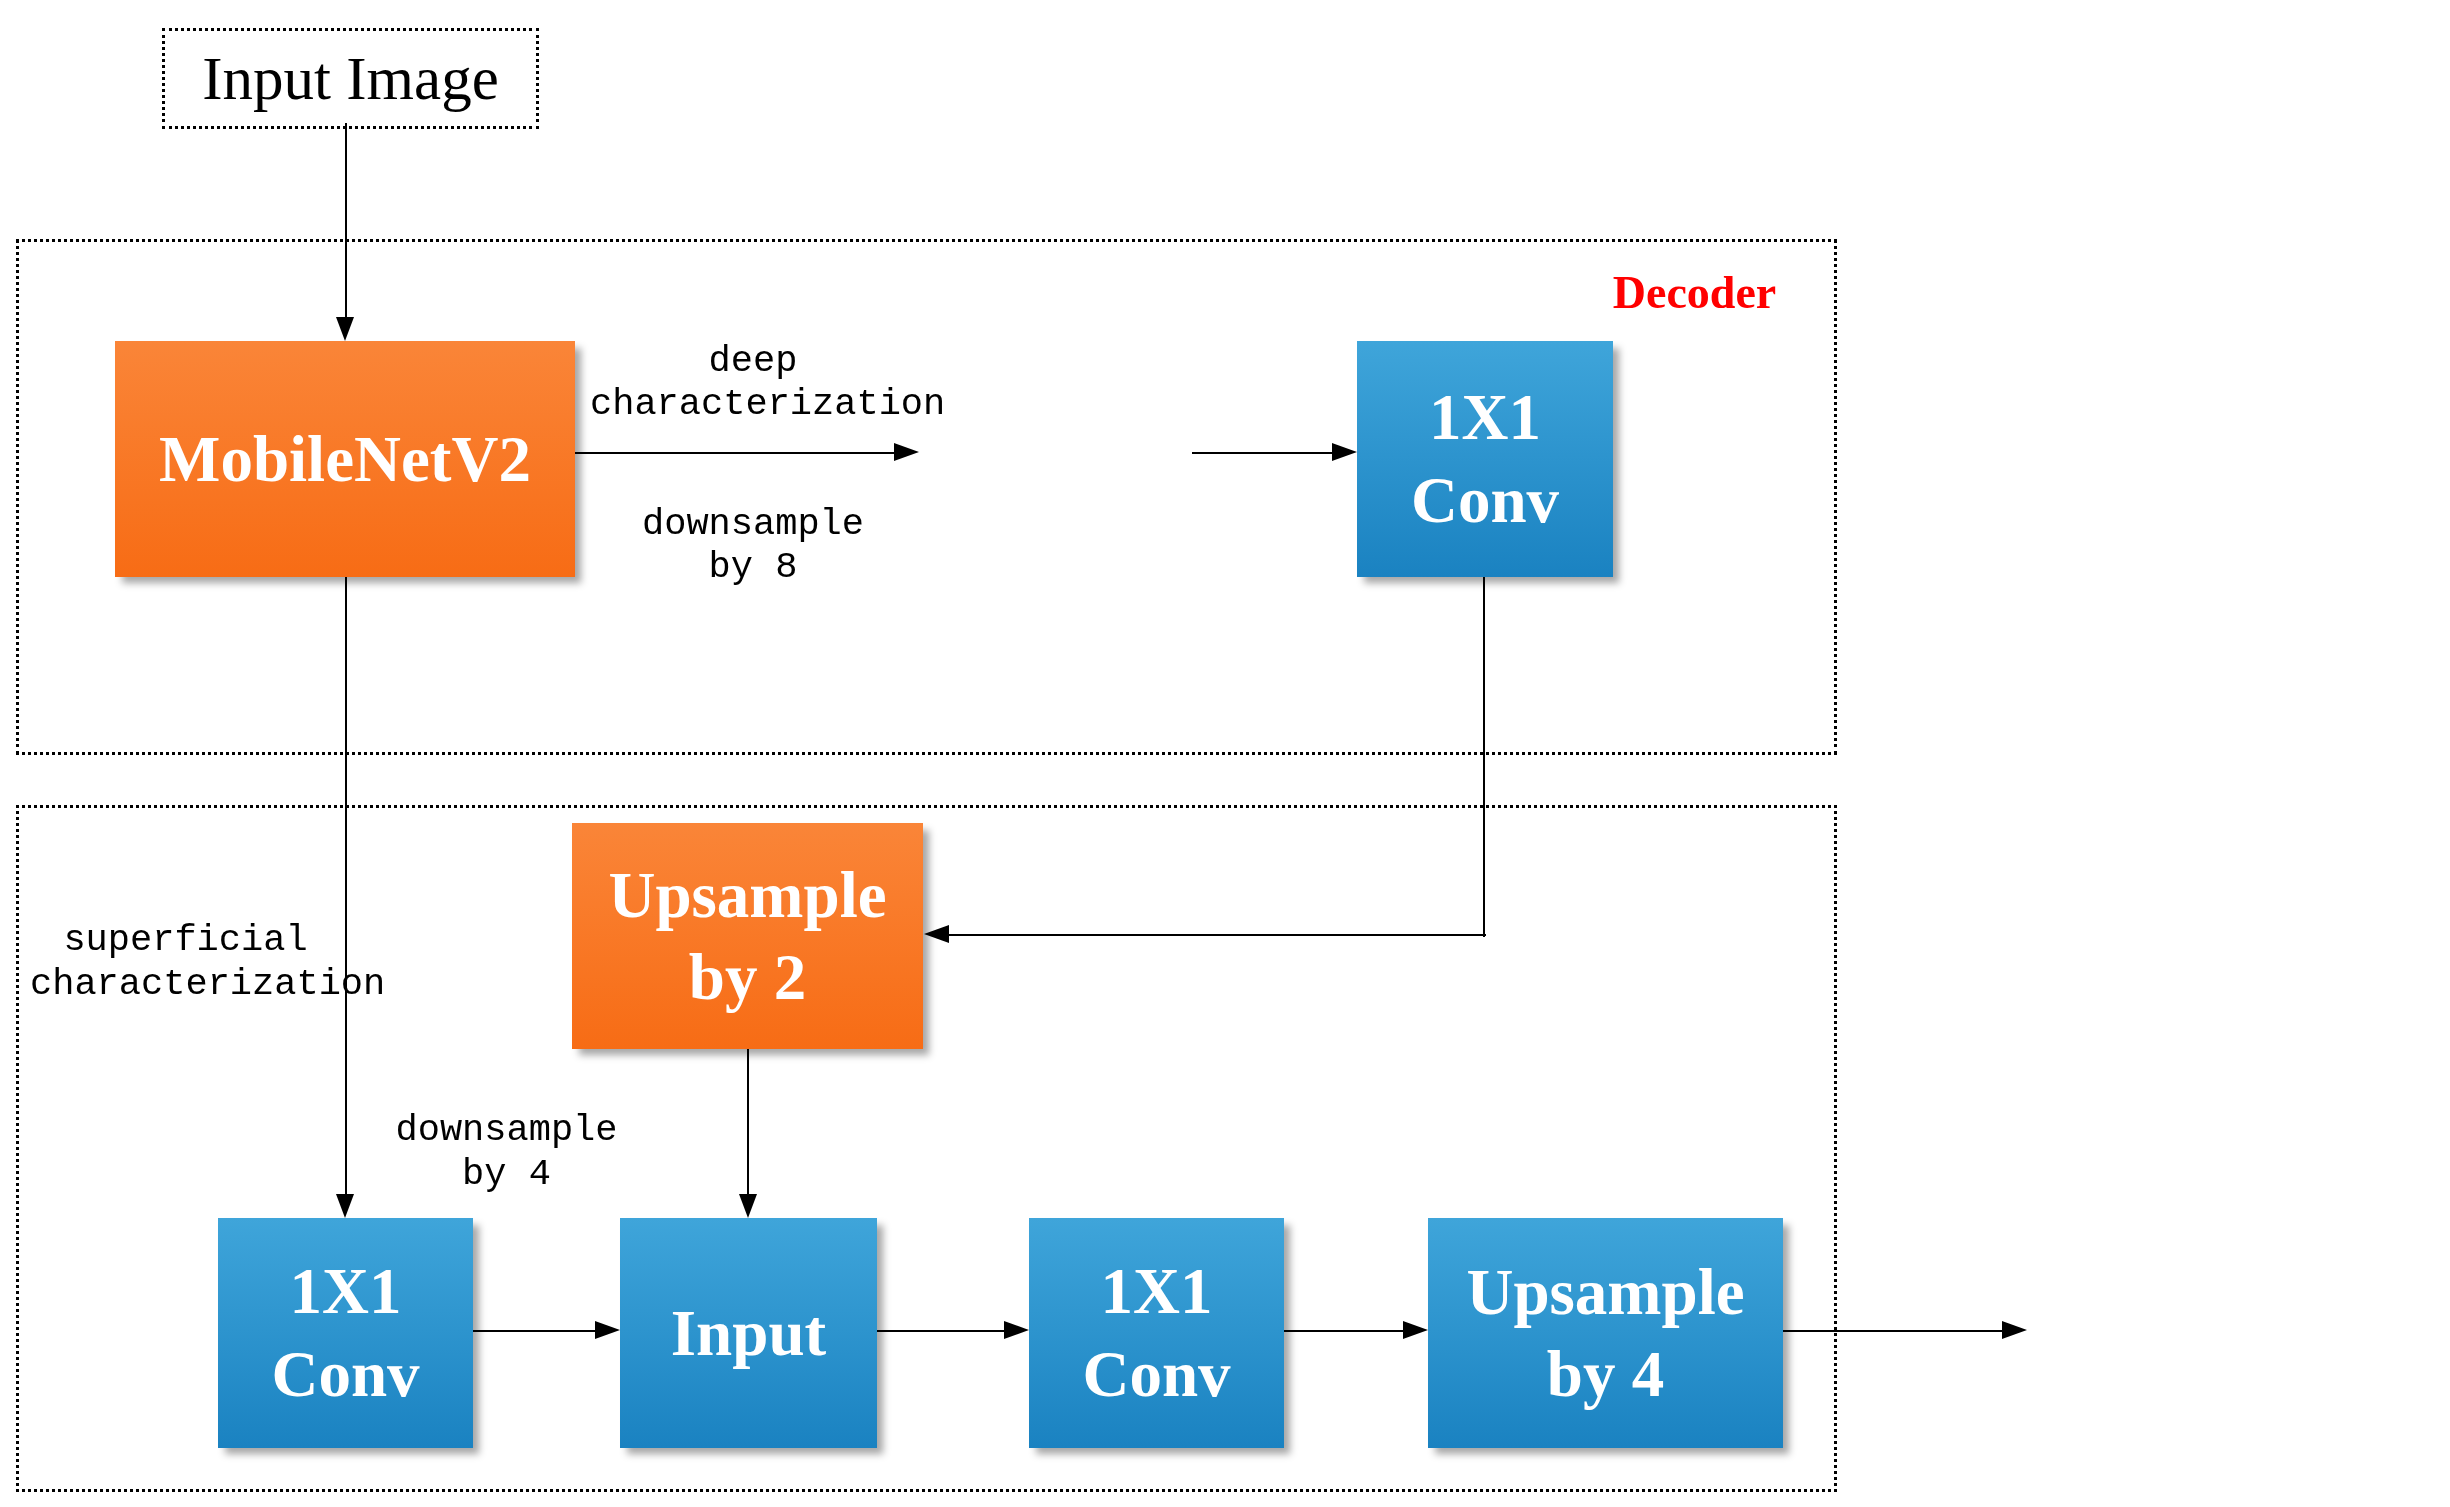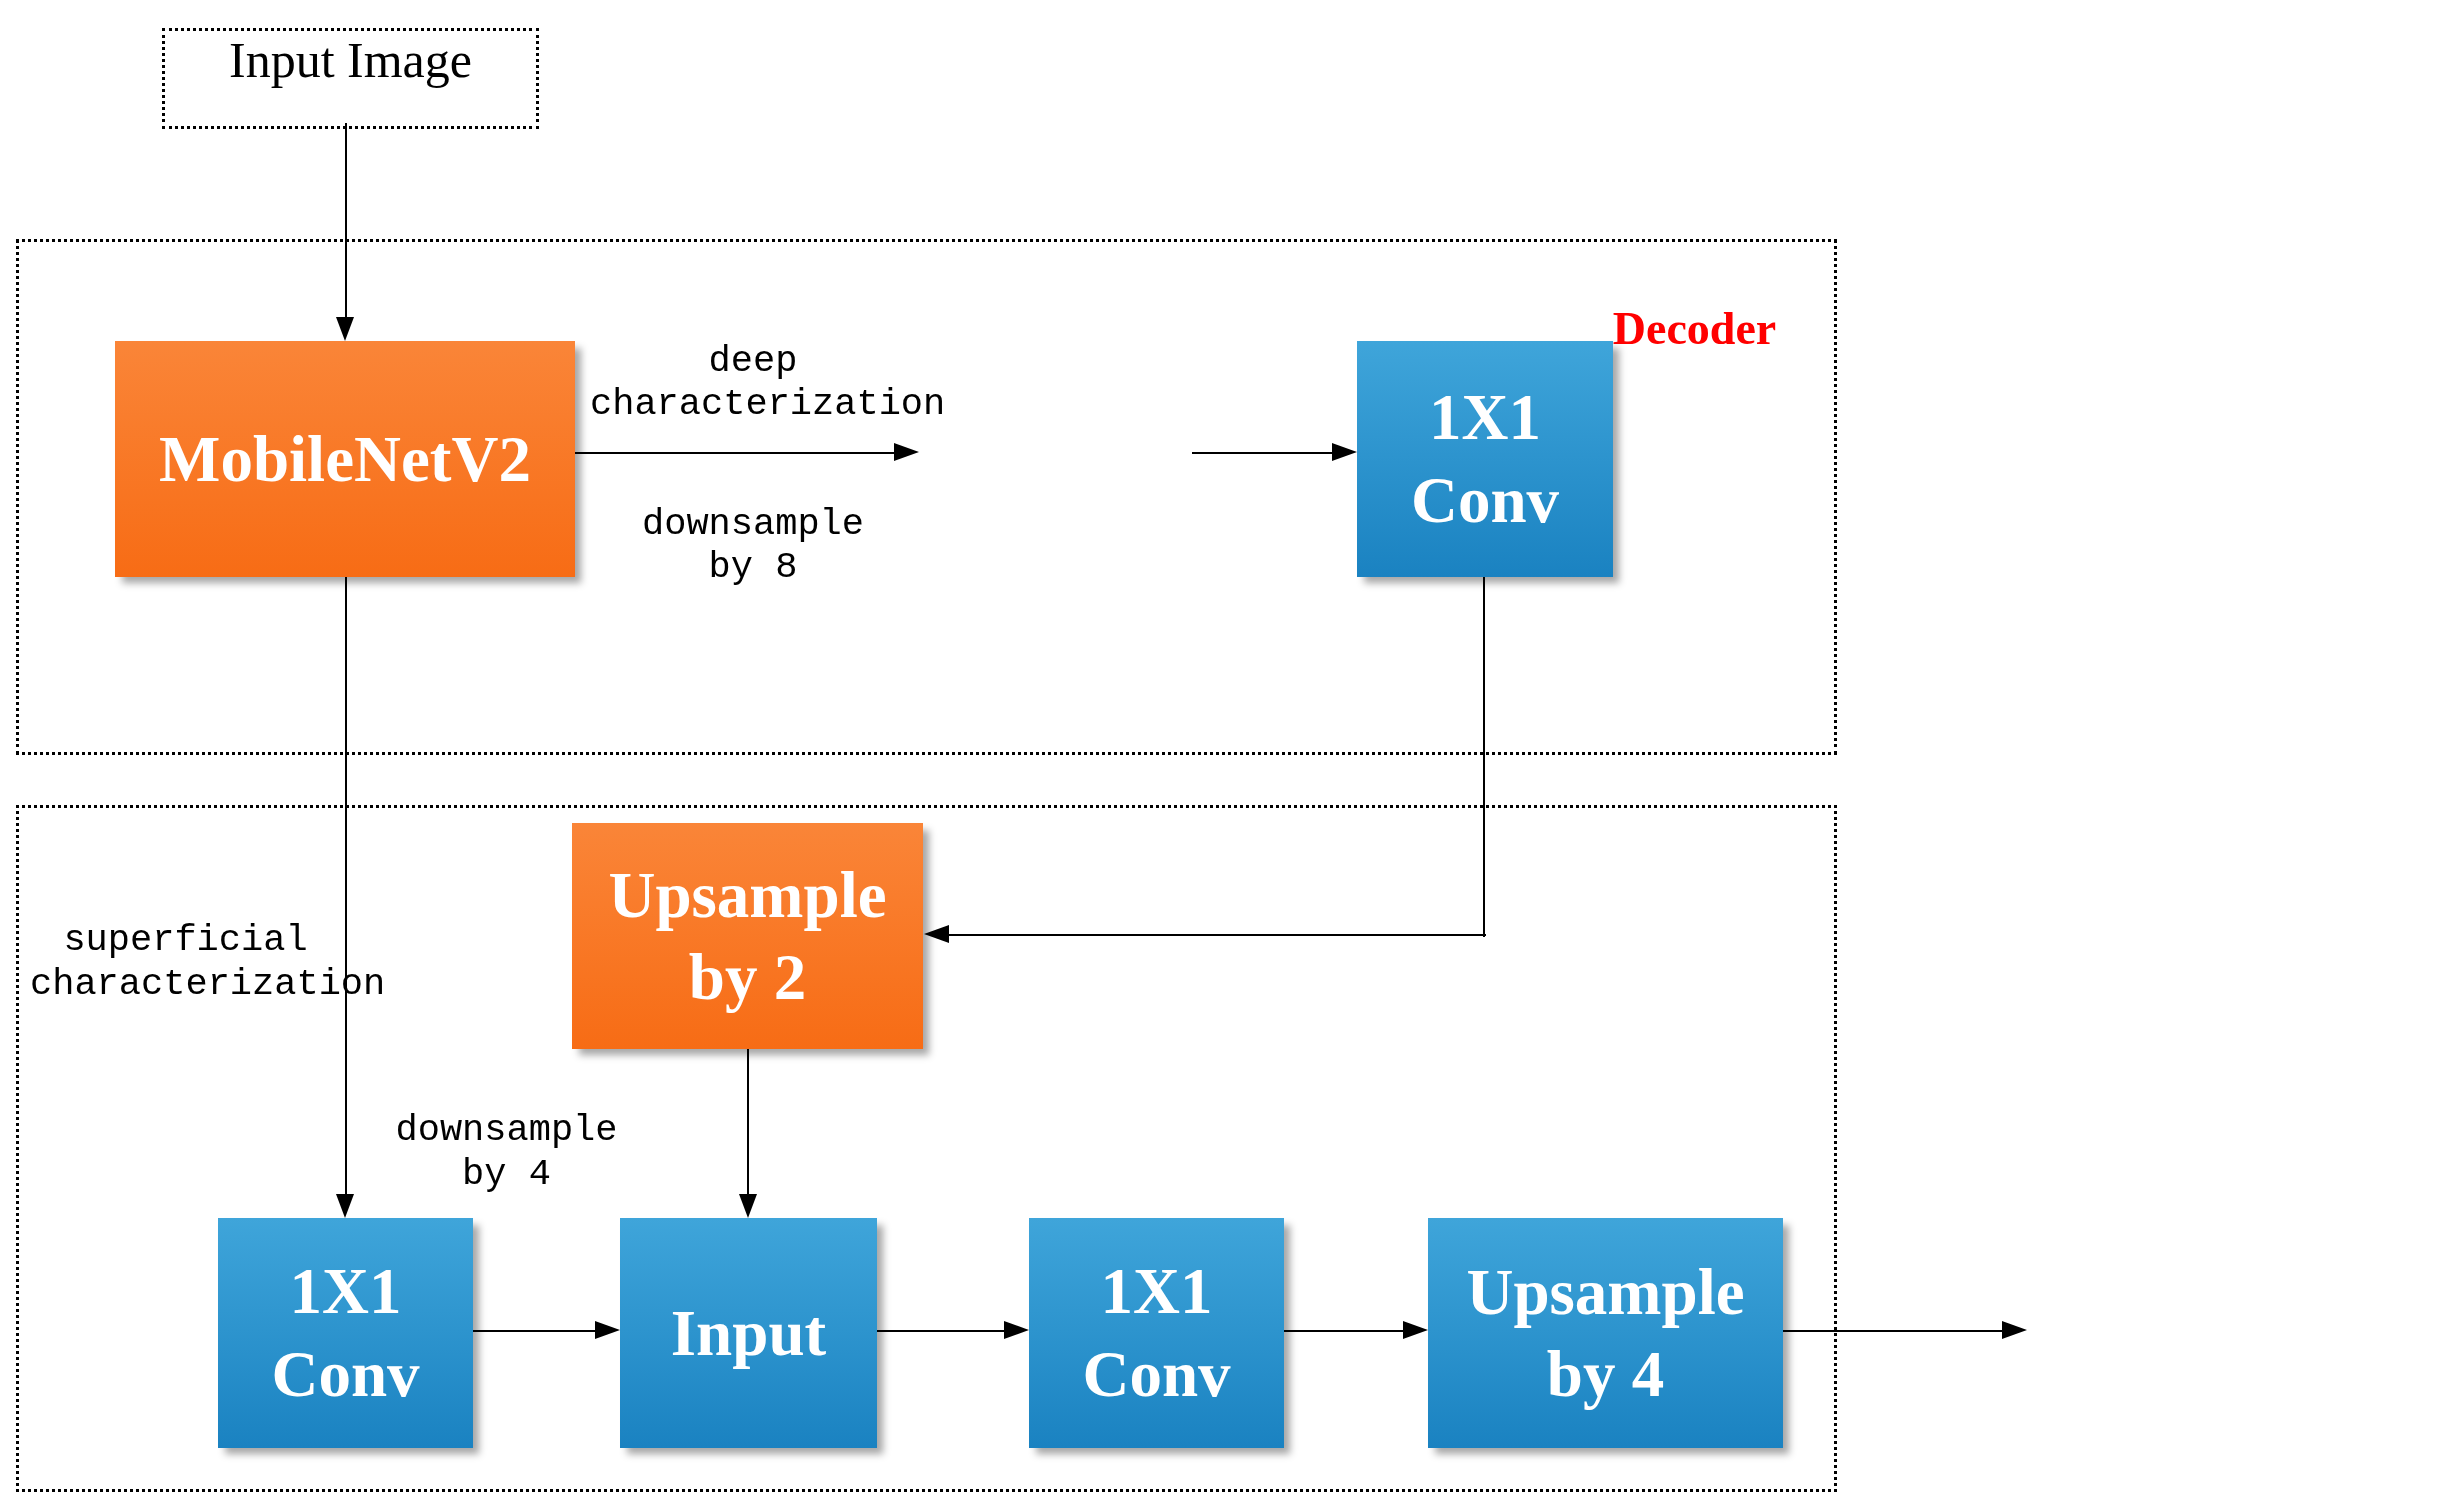--- a/index.html
+++ b/index.html
@@ -17,33 +17,33 @@
     width:2450px;height:1508px;
     background:var(--bg);
     font-family:"Liberation Serif","DejaVu Serif",serif;
     overflow:hidden;
   }
   
   .terminal{
     position:absolute;
     border:3px dotted var(--line);
     background:var(--bg);
-    display:flex;align-items:flex-start;justify-content:center;
-    font-size:50px;color:#000;white-space:nowrap;
+    display:flex;align-items:center;justify-content:center;
+    font-size:61px;color:#000;white-space:nowrap;
   }
   
   .region{
     position:absolute;
     border:3px dotted var(--line);
     background:transparent;
   }
   .region-label{
     position:absolute;
     font-size:46px;font-weight:bold;color:var(--region-label);
-    text-align:center;line-height:52px;white-space:nowrap;margin-top:36px;
+    text-align:center;line-height:52px;white-space:nowrap;
   }
   
   .node{
     position:absolute;
     display:flex;flex-direction:column;align-items:center;justify-content:center;
     color:#ffffff;font-weight:bold;font-size:65px;line-height:83px;
     text-align:center;white-space:nowrap;
     box-shadow:6.7px 7.4px 7.4px rgba(0,0,0,0.35);
   }
   .node.orange{background:linear-gradient(180deg,var(--orange-top) 0%,var(--orange-bottom) 100%);}

